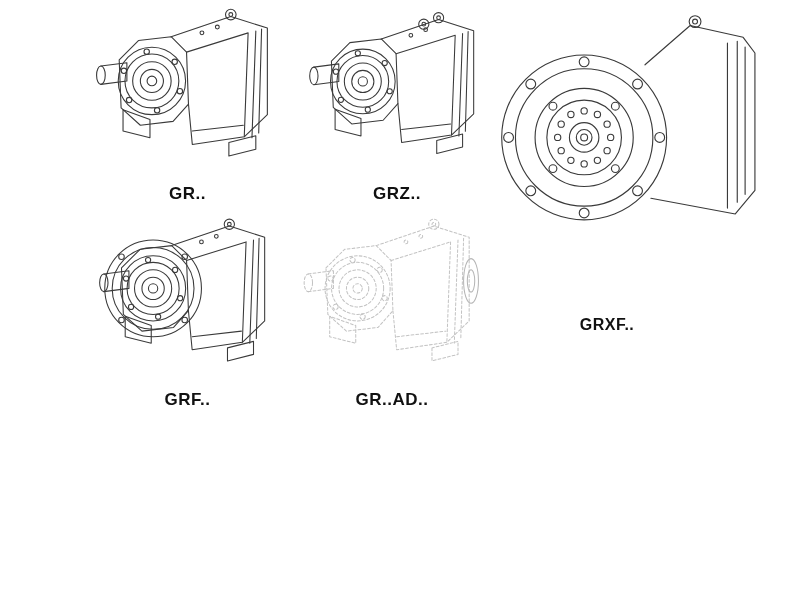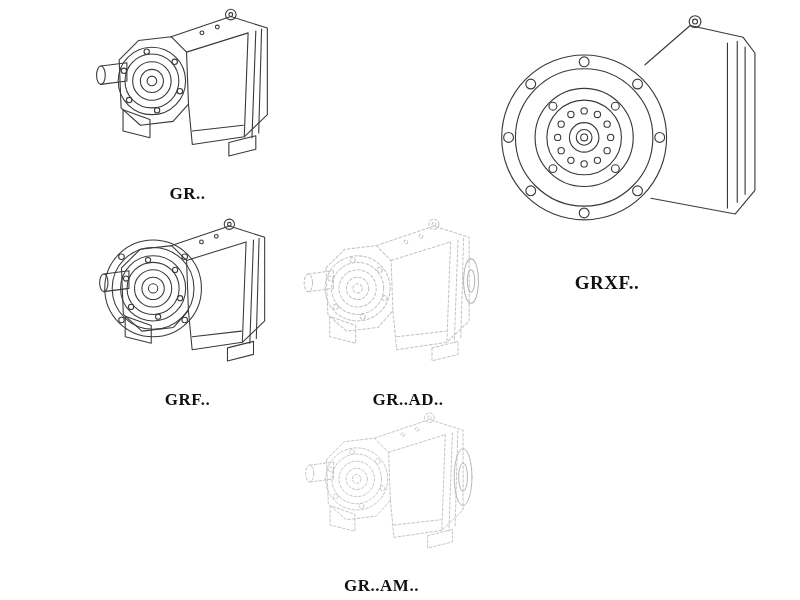--- a/index.html
+++ b/index.html
@@ -1,24 +1,24 @@
 <!DOCTYPE html>
 <html><head>
 <meta charset="utf-8">
 <style>
   html,body{margin:0;padding:0;background:#fff;}
   #page{position:relative;width:800px;height:600px;background:#fff;overflow:hidden;
-        font-family:Liberation Serif, serif;}
+        font-family:Liberation Sans, sans-serif;}
   figure{margin:0;position:absolute;}
   .draw{fill:none;stroke:#3a3a3a;stroke-width:1.15;stroke-linejoin:round;stroke-linecap:round;}
   .phantom{fill:none;stroke:#c3c3c3;stroke-width:1.1;stroke-dasharray:3 2.2;
            stroke-linejoin:round;stroke-linecap:round;}
   .caption{position:absolute;left:50%;transform:translateX(-50%);
            font-weight:bold;font-size:17px;color:#111;white-space:nowrap;letter-spacing:.5px;}
-  .caption.big{font-size:19px;}
+  .caption.big{font-size:16px;margin-top:44px;}
   .defs{position:absolute;width:0;height:0;overflow:hidden;}
 </style>
 </head>
 <body>
 
 <div id="page">
 
   <svg class="defs" aria-hidden="true">
     <defs>
 
@@ -134,20 +134,28 @@
     </defs>
   </svg>
 
   <figure style="left:85px;top:4px;width:205px;height:205px;">
     <svg class="draw" width="205" height="178" viewBox="0 0 210 185">
         <use href="#g-iso"></use>
       </svg>
     <figcaption class="caption" style="top:180px;">GR..</figcaption>
   </figure>
 
+  <figure style="left:300px;top:4px;width:194px;height:205px;">
+    <svg class="draw" width="194" height="178" viewBox="0 0 210 185">
+        <use href="#g-iso"></use>
+      <circle cx="134" cy="18" r="5.5"></circle>
+        <circle cx="134" cy="18" r="2"></circle>
+    </svg>
+    <figcaption class="caption" style="top:180px;">GRZ..</figcaption>
+  </figure>
 
   <figure style="left:495px;top:0px;width:300px;height:305px;">
     <svg class="draw" width="300" height="265" viewBox="0 0 300 270">
         <use href="#g-front"></use>
       </svg>
     <figcaption class="caption big" style="top:272px;margin-left:-38px;">GRXF..</figcaption>
   </figure>
 
   <figure style="left:85px;top:214px;width:205px;height:200px;">
     <svg class="draw" width="205" height="172" viewBox="0 0 210 185">
@@ -165,30 +173,19 @@
 
   <figure style="left:292px;top:214px;width:200px;height:200px;">
     <svg class="phantom" width="200" height="172" viewBox="0 0 210 185">
         <use href="#g-iso"></use>
 
       <g style="stroke-dasharray:none;stroke:#b5b5b5;">
         <ellipse cx="190" cy="72" rx="8" ry="24"></ellipse>
         <ellipse cx="190" cy="72" rx="4" ry="12"></ellipse>
       </g>
     </svg>
-    <figcaption class="caption" style="top:176px;margin-left:16px;">GR..AD..</figcaption>
+    <figcaption class="caption" style="top:176px;">GR..AD..</figcaption>
   </figure>
 
 
 
-  <figure style="left:292px;top:408px;width:195px;height:190px;">
-    <svg class="phantom" width="195" height="164" viewBox="0 0 210 185">
-        <use href="#g-iso"></use>
-
-      <g style="stroke-dasharray:none;stroke:#b5b5b5;">
-        <ellipse cx="188" cy="78" rx="10" ry="32"></ellipse>
-        <ellipse cx="188" cy="78" rx="5" ry="16"></ellipse>
-      </g>
-    </svg>
-    <figcaption class="caption" style="top:168px;margin-left:-8px;">GR..AM..</figcaption>
-  </figure>
 
 </div>
 
 </body></html>

